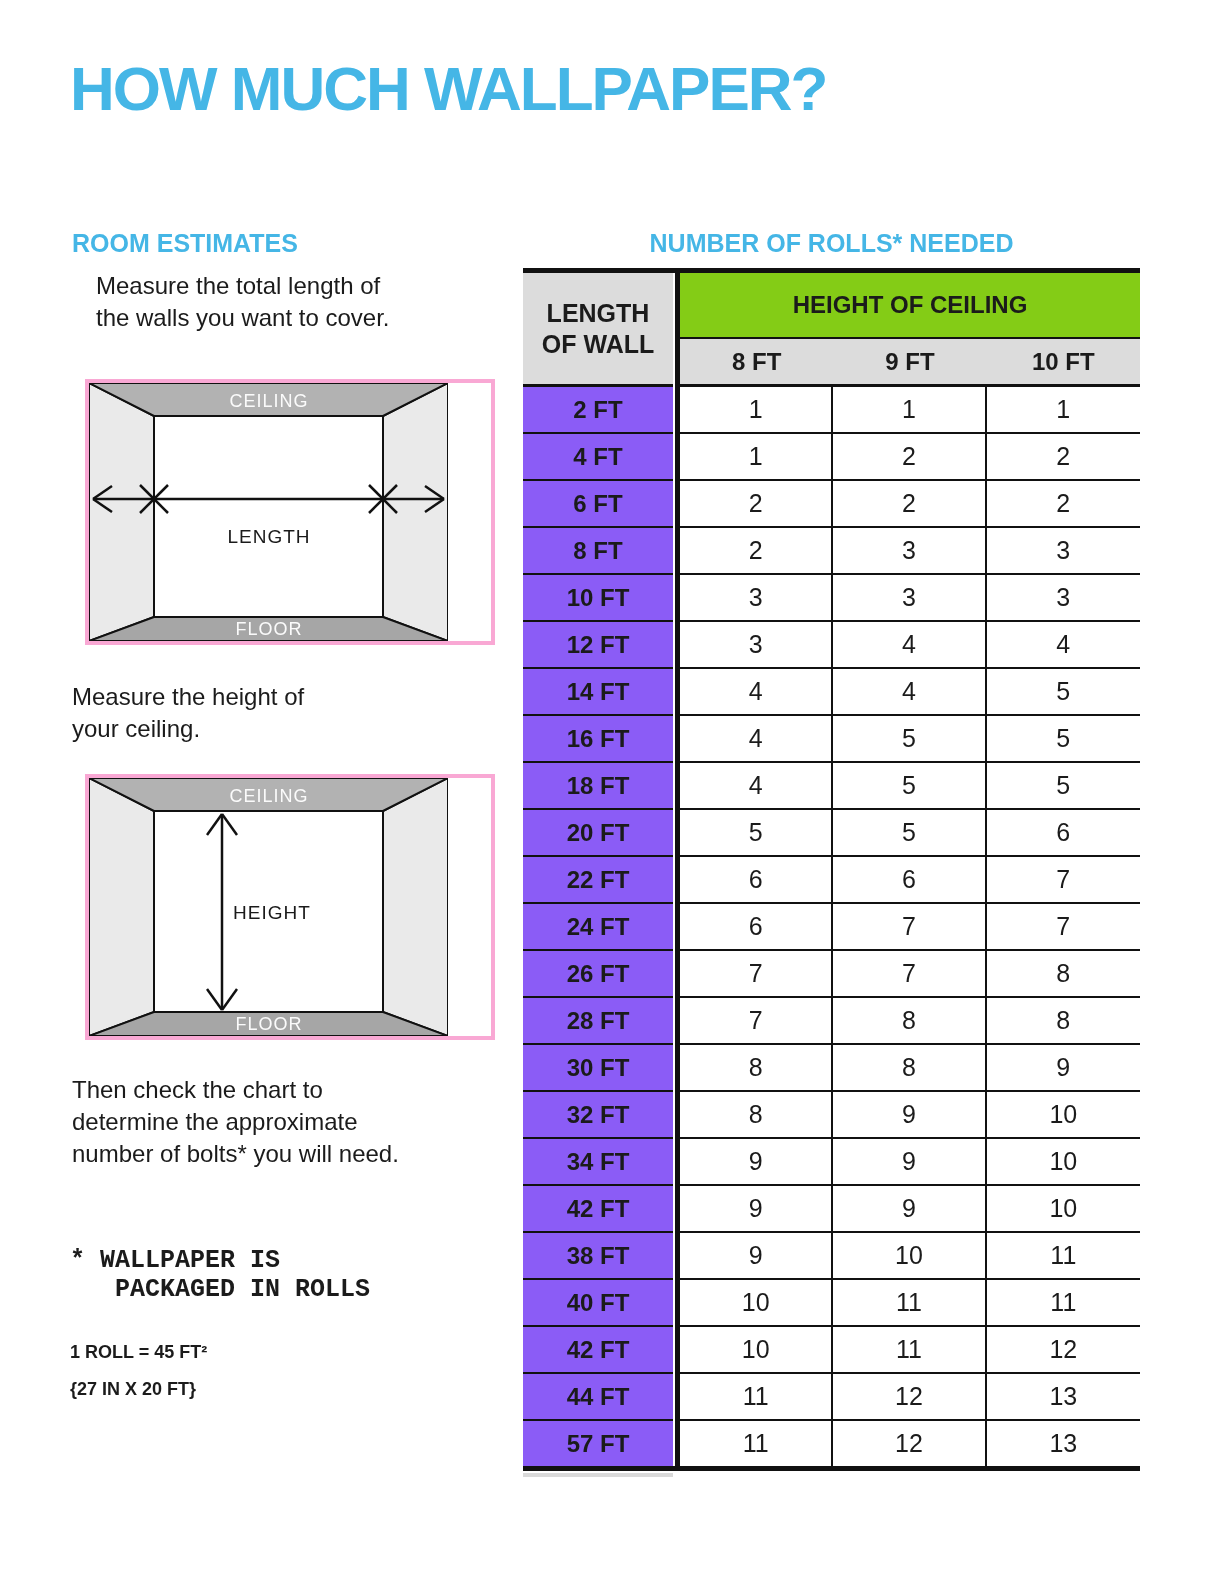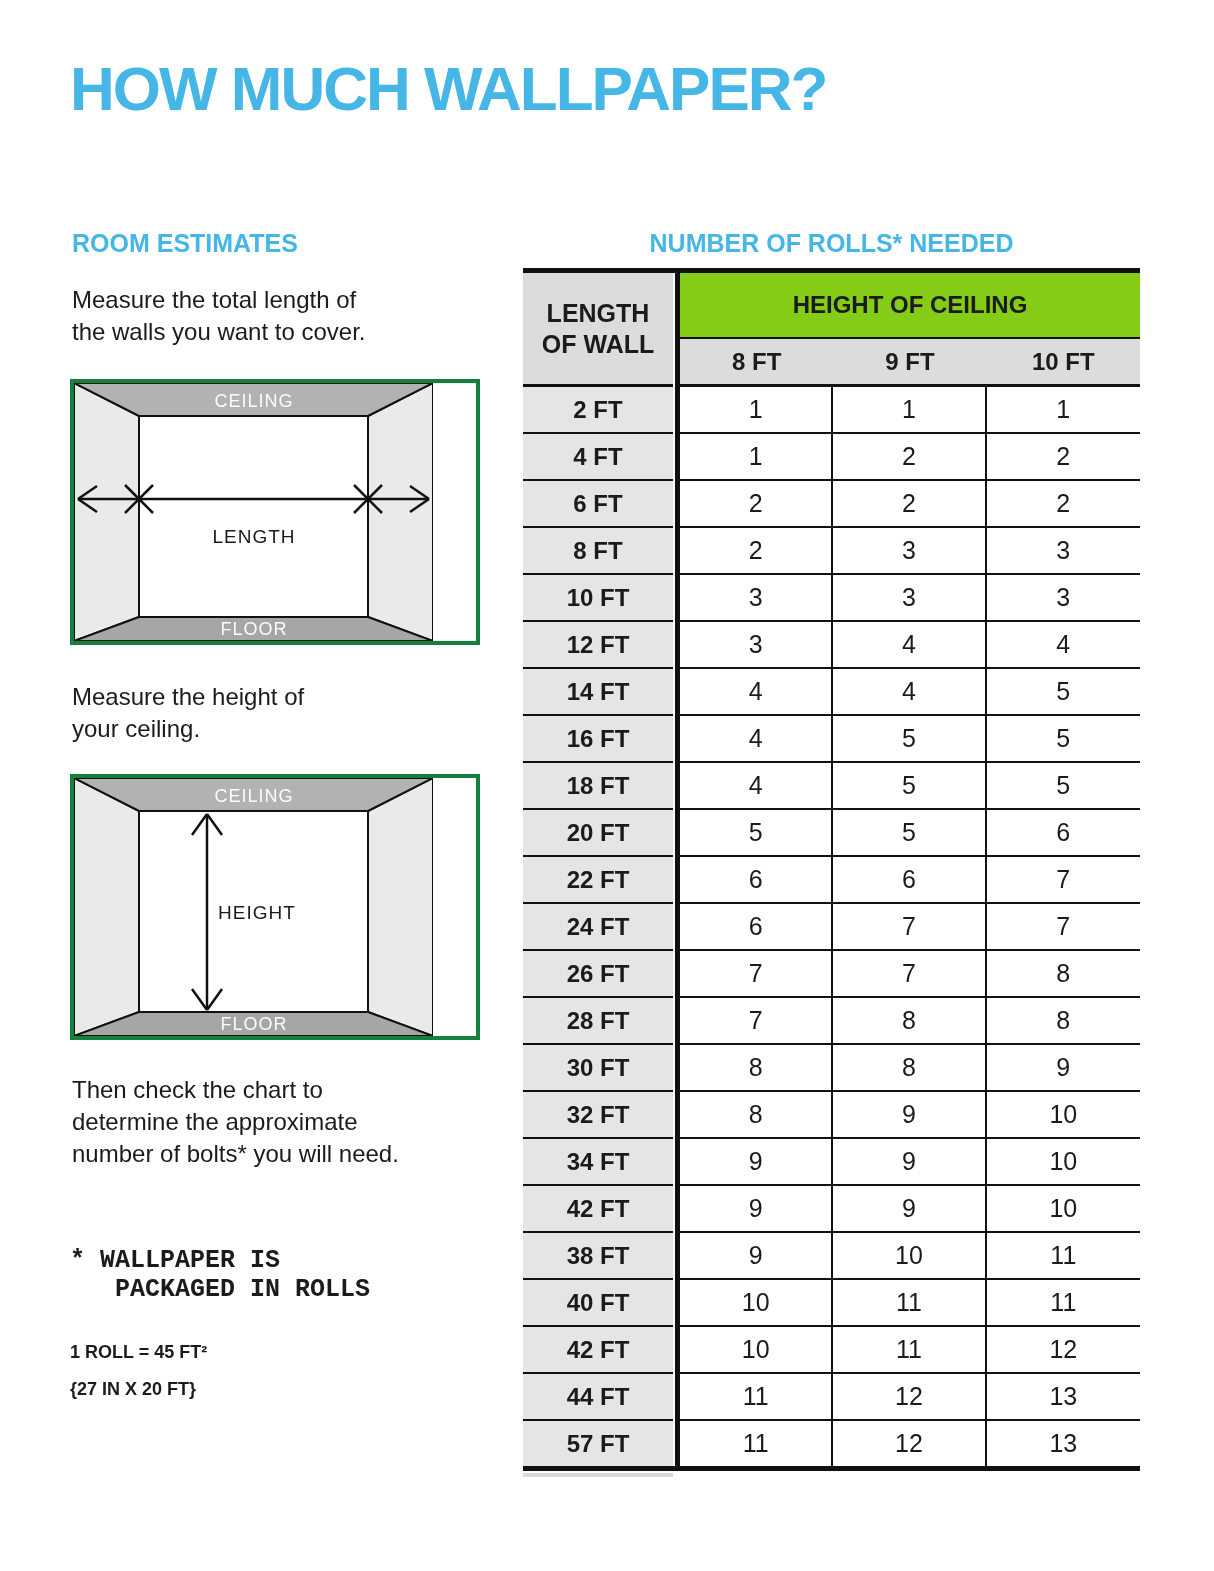--- a/index.html
+++ b/index.html
@@ -21,37 +21,37 @@
     position: absolute; font-size: 25px; font-weight: 700; line-height: 1;
     white-space: nowrap;
   }
   .h-room { left: 72px; top: 231px; }
   .h-rolls { left: 523px; top: 231px; width: 617px; text-align: center; }
 
   .step {
     position: absolute; left: 72px;
     font-size: 24px; line-height: 32px; white-space: pre-line; color: #1b1b1b;
   }
-  .step1 { top: 284px; }
+  .step1 { top: 270px; margin-left: 24px; }
   .step2 { top: 681px; }
   .step3 { top: 1074px; }
 
   .footnote {
     position: absolute; left: 70px; top: 1246px;
     font-size: 25px; font-weight: 700; line-height: 29px; white-space: pre-wrap; font-family: Liberation Mono, monospace;
   }
   .rollspec {
     position: absolute; left: 70px; top: 1334px;
     font-size: 18px; font-weight: 700; line-height: 37px; white-space: pre-line;
   }
 
   .diagram {
-    position: absolute; left: 70px;
+    position: absolute; left: 85px;
     width: 410px; height: 266px;
-    border: 4px solid #15803d; background: #fff;
+    border: 4px solid #f9a8d4; background: #fff;
   }
   .diagram1 { top: 379px; }
   .diagram2 { top: 774px; }
   .diagram svg { display: block; }
   .diagram text {
     font-family: "Liberation Sans", "DejaVu Sans", sans-serif;
   }
   .room-label { font-size: 18px; letter-spacing: 1px; fill: #fbfbfb; }
   .measure-label { font-size: 19px; letter-spacing: 1px; fill: #1a1a1a; }
 
@@ -61,21 +61,21 @@
     display: flex;
     border-top: 5px solid #111; border-bottom: 5px solid #111;
   }
   .t-left { width: 150px; margin-right: 2px; display: flex; flex-direction: column; }
   .t-left-head {
     height: 114px; background: #dcdcdc; border-bottom: 3px solid #111;
     display: flex; flex-direction: column; justify-content: center; align-items: center;
     font-weight: 700; font-size: 25px; line-height: 31px;
   }
   .t-label {
-    height: 47px; background: #e5e5e5; border-bottom: 2px solid #111;
+    height: 47px; background: #8b5cf6; border-bottom: 2px solid #111;
     display: flex; align-items: center; justify-content: center;
     font-weight: 700; font-size: 24px;
   }
   .t-label:last-child { height: 45px; border-bottom: none; }
   .t-divider { width: 5px; background: #111; }
   .t-data { flex: 1; display: flex; flex-direction: column; }
   .t-group-head {
     height: 66px; background: #84cc16; border-bottom: 2px solid #111;
     display: flex; align-items: center; justify-content: center;
     font-weight: 700; font-size: 24px;

